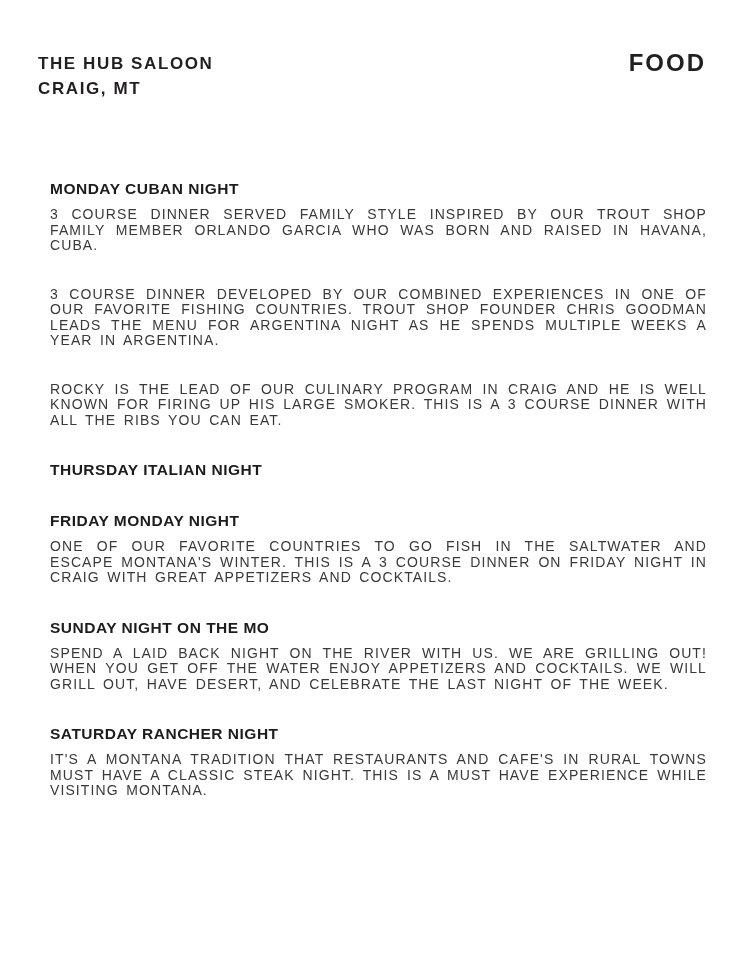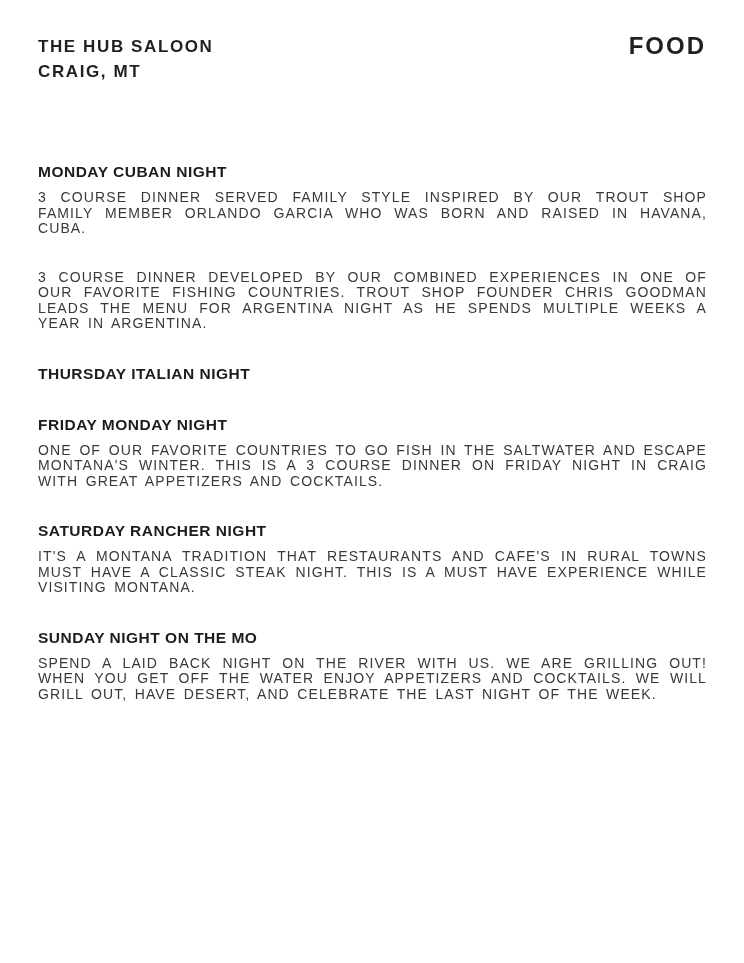--- a/index.html
+++ b/index.html
@@ -14,21 +14,21 @@
     background: #ffffff;
     overflow: hidden;
     font-family: "Liberation Sans", "DejaVu Sans", sans-serif;
     color: #231f20;
     box-sizing: border-box;
   }
   .page-header {
     display: flex;
     justify-content: space-between;
     align-items: flex-start;
-    padding: 34px 38px 0 38px;
+    padding: 51px 38px 0 38px;
   }
   .brand {
     font-size: 17px;
     font-weight: 700;
     letter-spacing: 1.6px;
     line-height: 25px;
     color: #221f1f;
     white-space: nowrap;
   }
   .category-title {
@@ -37,21 +37,21 @@
     letter-spacing: 2px;
     line-height: 28px;
     color: #221f1f;
     margin-top: -2px;
     white-space: nowrap;
   }
   .menu {
     margin: 79px 37px 0 38px;
   }
   .menu-section {
-    margin: 0 0 33px 0;
+    margin: 0 0 33px 12px;
   }
   .menu-section h2 {
     margin: 0 0 9px 0;
     font-size: 15.5px;
     font-weight: 700;
     letter-spacing: 0.5px;
     line-height: 18px;
     color: #1d1b1b;
   }
   .menu-section p {
@@ -83,36 +83,37 @@
     <section class="menu-section">
       <h2>MONDAY CUBAN NIGHT</h2>
       <p>3 COURSE DINNER SERVED FAMILY STYLE INSPIRED BY OUR TROUT SHOP FAMILY MEMBER ORLANDO GARCIA WHO WAS BORN AND RAISED IN HAVANA, CUBA.</p>
     </section>
 
     <section class="menu-section">
       <p>3 COURSE DINNER DEVELOPED BY OUR COMBINED EXPERIENCES IN ONE OF OUR FAVORITE FISHING COUNTRIES.  TROUT SHOP FOUNDER CHRIS GOODMAN LEADS THE MENU FOR ARGENTINA NIGHT AS HE SPENDS MULTIPLE WEEKS A YEAR IN ARGENTINA.</p>
     </section>
 
     <section class="menu-section">
+      <p>ROCKY IS THE LEAD OF OUR CULINARY PROGRAM IN CRAIG AND HE IS WELL KNOWN FOR FIRING UP HIS LARGE SMOKER.  THIS IS A 3 COURSE DINNER WITH ALL THE  RIBS YOU CAN EAT.</p>
     </section>
 
     <section class="menu-section">
       <h2>THURSDAY ITALIAN NIGHT</h2>
     </section>
 
     <section class="menu-section">
       <h2>FRIDAY MONDAY NIGHT</h2>
       <p>ONE OF OUR FAVORITE COUNTRIES TO GO FISH IN THE SALTWATER AND ESCAPE  MONTANA'S WINTER. THIS IS A 3 COURSE DINNER ON FRIDAY NIGHT IN CRAIG WITH GREAT APPETIZERS AND COCKTAILS.</p>
     </section>
 
     <section class="menu-section">
-      <h2>SATURDAY RANCHER NIGHT</h2>
-      <p>IT'S A MONTANA TRADITION THAT RESTAURANTS AND CAFE'S IN RURAL TOWNS MUST HAVE A CLASSIC STEAK NIGHT.  THIS IS A MUST HAVE EXPERIENCE WHILE VISITING MONTANA.</p>
+      <h2>SUNDAY NIGHT ON THE MO</h2>
+      <p>SPEND A LAID BACK NIGHT ON THE RIVER WITH US.  WE ARE GRILLING OUT! WHEN YOU GET OFF THE WATER ENJOY APPETIZERS AND COCKTAILS.  WE WILL GRILL OUT, HAVE DESERT, AND CELEBRATE THE LAST NIGHT OF THE WEEK.</p>
     </section>
 
     <section class="menu-section">
-      <h2>SUNDAY NIGHT ON THE MO</h2>
-      <p>SPEND A LAID BACK NIGHT ON THE RIVER WITH US.  WE ARE GRILLING OUT! WHEN YOU GET OFF THE WATER ENJOY APPETIZERS AND COCKTAILS.  WE WILL GRILL OUT, HAVE DESERT, AND CELEBRATE THE LAST NIGHT OF THE WEEK.</p>
+      <h2>SATURDAY RANCHER NIGHT</h2>
+      <p>IT'S A MONTANA TRADITION THAT RESTAURANTS AND CAFE'S IN RURAL TOWNS MUST HAVE A CLASSIC STEAK NIGHT.  THIS IS A MUST HAVE EXPERIENCE WHILE VISITING MONTANA.</p>
     </section>
 
   </main>
 
 </div>
 
 </body></html>

